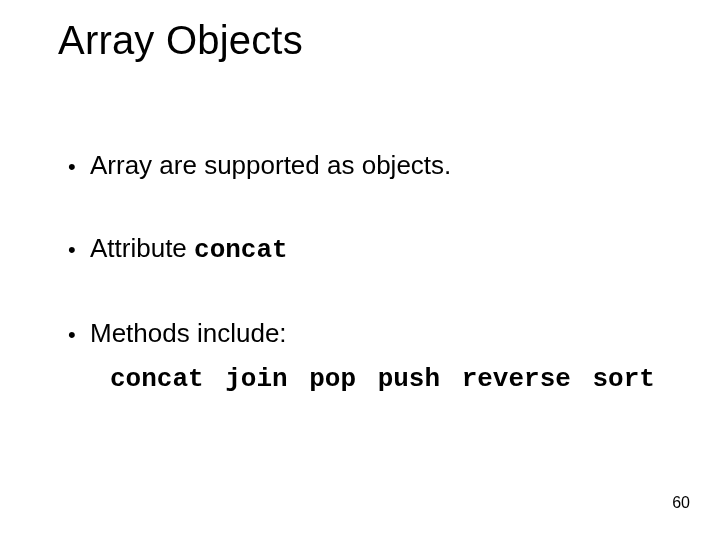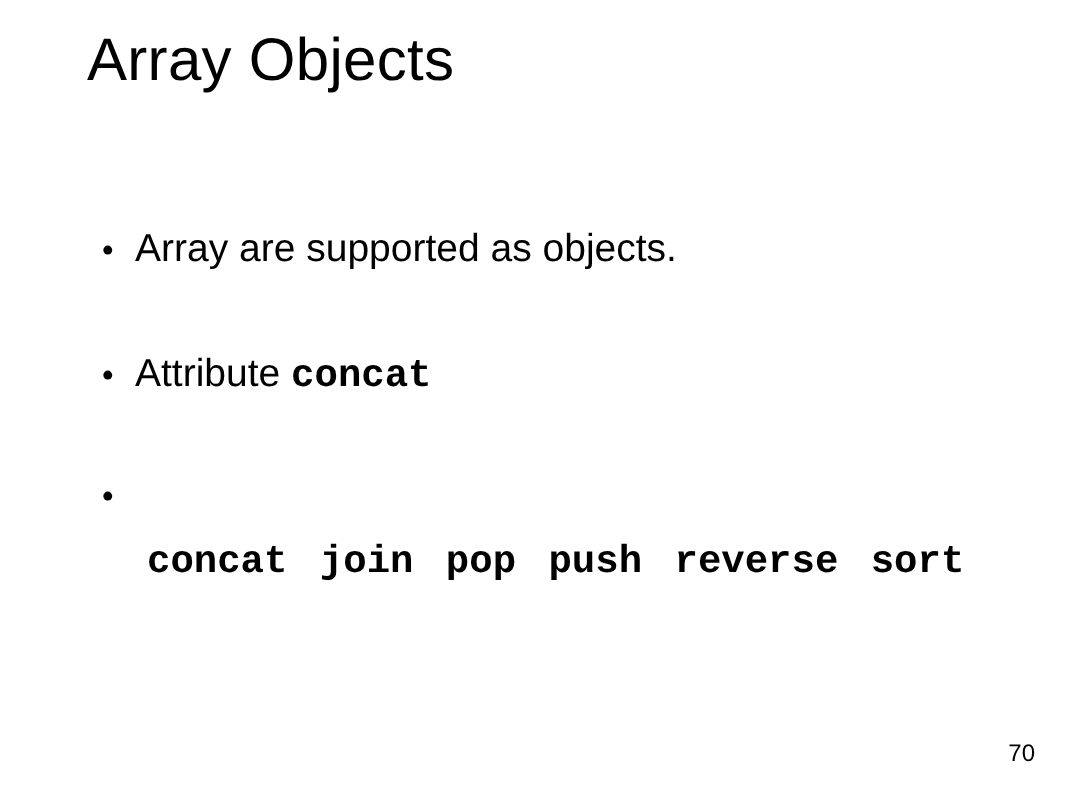--- a/index.html
+++ b/index.html
@@ -46,21 +46,21 @@
     font-size: 22px;
   }
   .codeinline {
     font-family: "Courier New", Courier, monospace;
     font-weight: bold;
   }
   .methods-line {
     font-family: "Courier New", Courier, monospace;
     font-weight: bold;
     font-size: 26px;
-    margin-left: 30px;
+    margin-left: 42px;
     margin-top: -38px;
     word-spacing: 6px;
   }
   .pagenum {
     position: absolute;
     right: 30px;
     bottom: 28px;
     font-size: 16px;
   }
 </style>
@@ -80,20 +80,21 @@
 
     <div class="bullet">
       <span class="dot">•</span>
       <span>
         <span>Attribute </span><span class="codeinline">concat</span>
       </span>
     </div>
 
     <div class="bullet">
       <span class="dot">•</span>
+      <span>Methods include:</span>
     </div>
 
     <div class="methods-line">concat join pop push reverse sort</div>
 
   </div>
 
-  <div class="pagenum">70</div>
+  <div class="pagenum">60</div>
 </div>
 
 </body></html>

